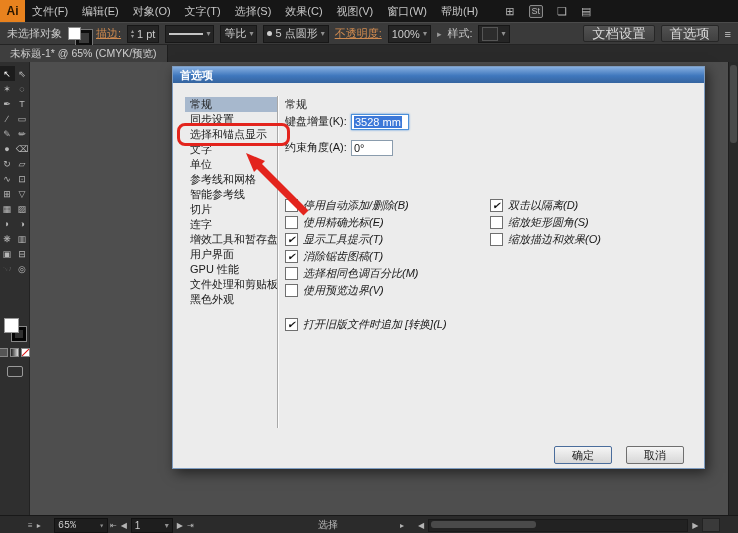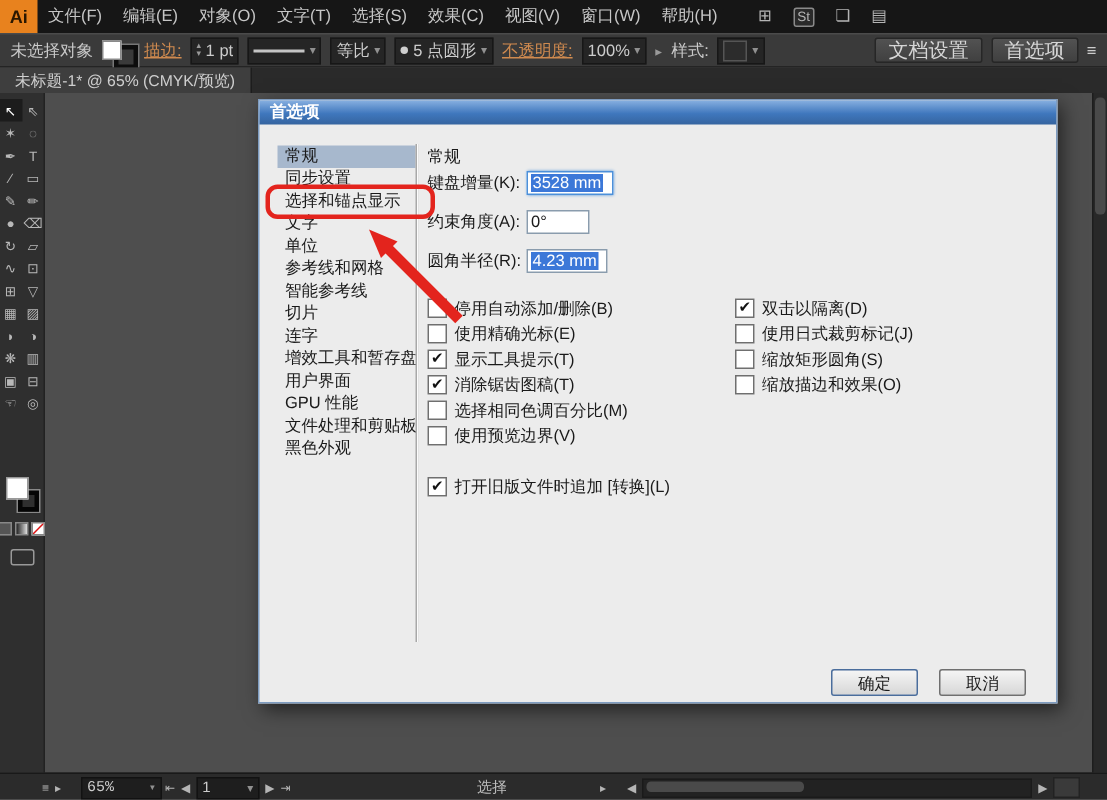--- a/index.html
+++ b/index.html
@@ -67,21 +67,21 @@
   .pref-item.annotated .red-frame{display:block;position:absolute;left:-8px;right:-13px;top:-4px;bottom:-4px;border:3px solid #e3241d;border-radius:8px;pointer-events:none;z-index:5;}
   .dlg-section-title{position:absolute;left:112px;top:14px;}
   .fields{position:absolute;left:112px;top:30px;}
   .field-row{display:flex;align-items:center;height:17px;margin-bottom:9px;}
   .flabel{width:66px;}
   .finput{height:16px;background:#fff;border:1px solid #8a9cad;display:flex;align-items:center;padding:0 2px;box-sizing:border-box;text-align:right;}
   .field-row.f0 .finput{width:58px;border-color:#4d90d9;box-shadow:0 0 2px #4d90d9;}
   .field-row.f1 .finput{width:42px;}
   .field-row.f2 .finput{width:54px;}
   .fval.sel{background:#3c78d8;color:#fff;padding:0 1px;}
-  .checks{position:absolute;top:114px;}
+  .checks{position:absolute;top:114px;font-style:italic;}
   .checks-left{left:112px;}
   .checks-right{left:317px;}
   .check-row{display:flex;align-items:center;height:17px;}
   .check-row.gap{margin-top:17px;}
   .cbx{width:11px;height:11px;background:#fff;border:1px solid #6f6f6f;font-size:10px;line-height:11px;text-align:center;color:#111;flex:none;box-sizing:content-box;}
   .cbl{margin-left:5px;white-space:nowrap;}
   .reset-btn{position:absolute;left:112px;top:267px;height:18px;padding:0 9px;background:linear-gradient(#f7f7f7,#d9d9d9);border:1px solid #7a7a7a;border-radius:2px;font-size:11px;font-family:inherit;display:flex;align-items:center;color:#1a1a1a;}
   .dlg-actions{position:absolute;left:381px;top:363px;display:flex;gap:14px;}
   .dlg-btn{width:58px;height:18px;background:linear-gradient(#f5f5f5,#d7d7d7);border:1px solid #6f6f6f;border-radius:2px;font-size:11px;font-family:inherit;display:flex;align-items:center;justify-content:center;color:#1a1a1a;}
   .dlg-btn.ok{border-color:#4a6d9c;}
@@ -284,26 +284,20 @@
     <span class="finput">
                 <span class="fval sel">3528 mm</span>
               </span>
   </div>
             <div class="field-row f1">
     <span class="flabel">约束角度(A):</span>
     <span class="finput">
                 <span class="fval">0°</span>
               </span>
   </div>
-            <div class="field-row f2">
-    <span class="flabel">圆角半径(R):</span>
-    <span class="finput">
-                <span class="fval sel">4.23 mm</span>
-              </span>
-  </div>
           </div>
         <div class="checks checks-left" id="checks-left">
             <div class="check-row">
     <span class="cbx"></span>
     <span class="cbl">停用自动添加/删除(B)</span>
   </div>
             <div class="check-row">
     <span class="cbx"></span>
     <span class="cbl">使用精确光标(E)</span>
   </div>
@@ -325,24 +319,20 @@
   </div>
             <div class="check-row gap">
     <span class="cbx">✔</span>
     <span class="cbl">打开旧版文件时追加 [转换](L)</span>
   </div>
           </div>
         <div class="checks checks-right" id="checks-right">
             <div class="check-row">
     <span class="cbx">✔</span>
     <span class="cbl">双击以隔离(D)</span>
-  </div>
-            <div class="check-row">
-    <span class="cbx"></span>
-    <span class="cbl">使用日式裁剪标记(J)</span>
   </div>
             <div class="check-row">
     <span class="cbx"></span>
     <span class="cbl">缩放矩形圆角(S)</span>
   </div>
             <div class="check-row">
     <span class="cbx"></span>
     <span class="cbl">缩放描边和效果(O)</span>
   </div>
           </div>

